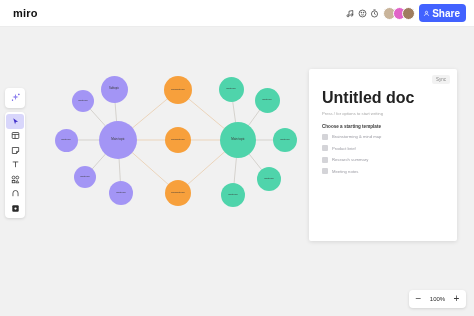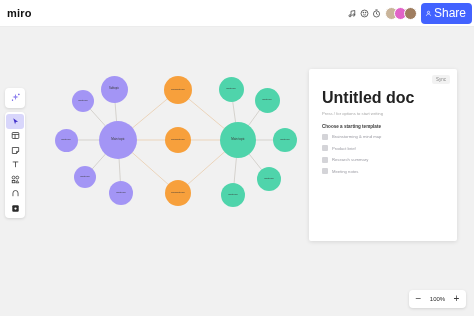--- a/index.html
+++ b/index.html
@@ -8,43 +8,43 @@
     overflow: hidden;
     font-family: "Liberation Sans", sans-serif;
     background: #f1f1f1;
   }
   #app { position: relative; width: 474px; height: 316px; background: #f1f1f1; }
 
   
   .header {
     position: absolute; left: 0; top: 0; width: 474px; height: 27px;
     background: #ffffff; display: flex; align-items: center;
-    justify-content: space-between; padding: 0 2px;
+    justify-content: space-between; padding: 0 8px;
     border-bottom: 1px solid #ececec;
   }
   .logo {
     font-size: 11px; font-weight: bold; color: #111; letter-spacing: .2px;
     padding: 2px 5px; background: #fff; border-radius: 3px;
   }
   .hdr-right { display: flex; align-items: center; gap: 4px; }
   .hdr-icons { display: flex; align-items: center; gap: 3px; color: #444; }
   .hdr-icons svg { display: block; }
   .avatars { display: flex; align-items: center; }
   .avatar {
     width: 13px; height: 13px; border-radius: 50%;
     border: 1.2px solid #fff; margin-left: -3.5px;
     font-size: 6px; color: #fff; display: flex;
     align-items: center; justify-content: center; overflow: hidden;
   }
   .avatar:first-child { margin-left: 0; }
   .share-btn {
     display: flex; align-items: center; gap: 2px;
-    background: #4262ff; color: #fff; font-size: 12px;
+    background: #4262ff; color: #fff; font-size: 10px;
     border-radius: 4px; padding: 3.5px 6px 3.5px 4px;
-    border: none; cursor: pointer; white-space: nowrap;
+    border: none; cursor: pointer; white-space: nowrap; font-weight: bold;
   }
   .share-btn svg { display: block; }
 
   
   .tool-ai {
     position: absolute; left: 5px; top: 88px;
     width: 20px; height: 20px; background: #fff;
     border-radius: 4px; box-shadow: 0 1px 3px rgba(0,0,0,.13);
     display: flex; align-items: center; justify-content: center;
     cursor: pointer;

